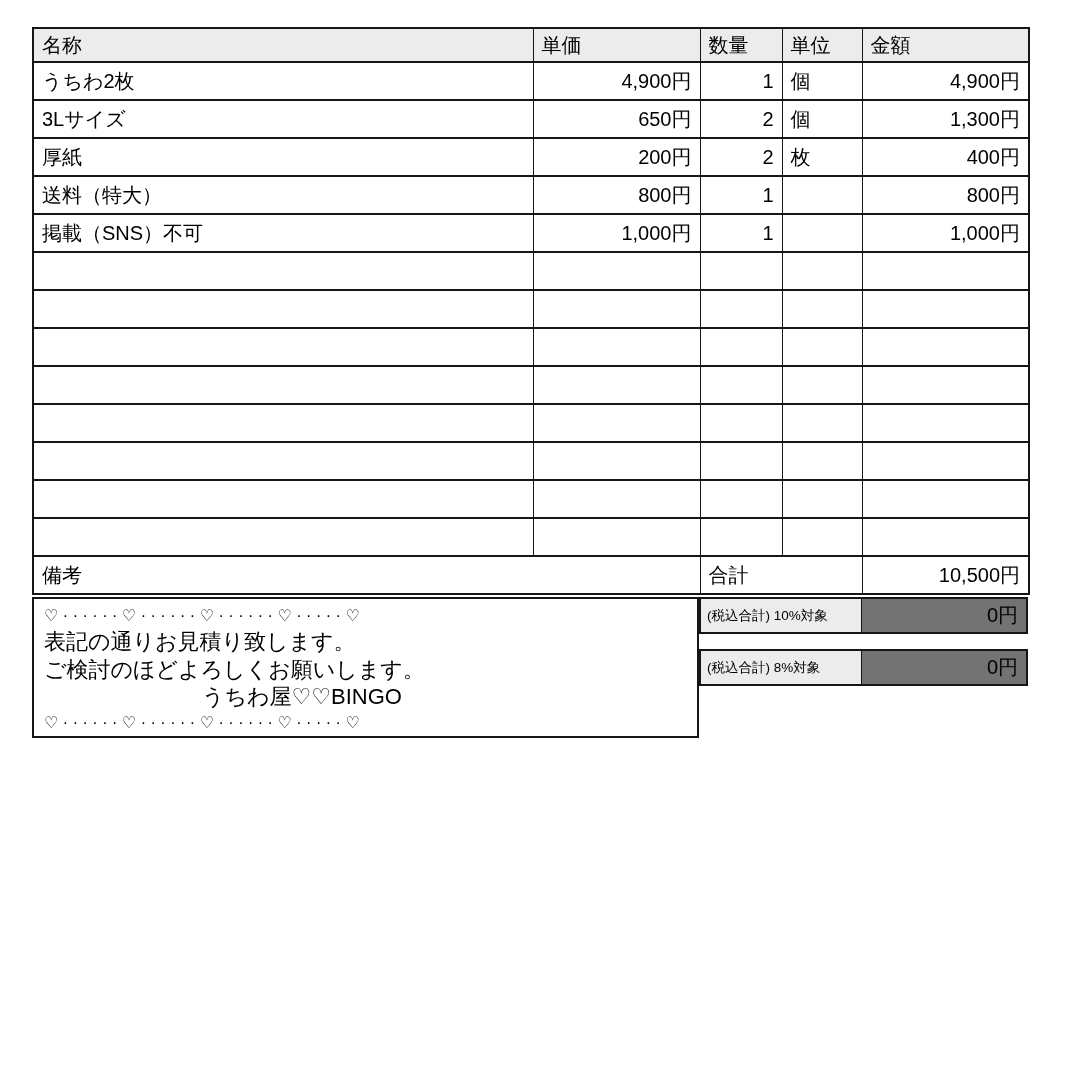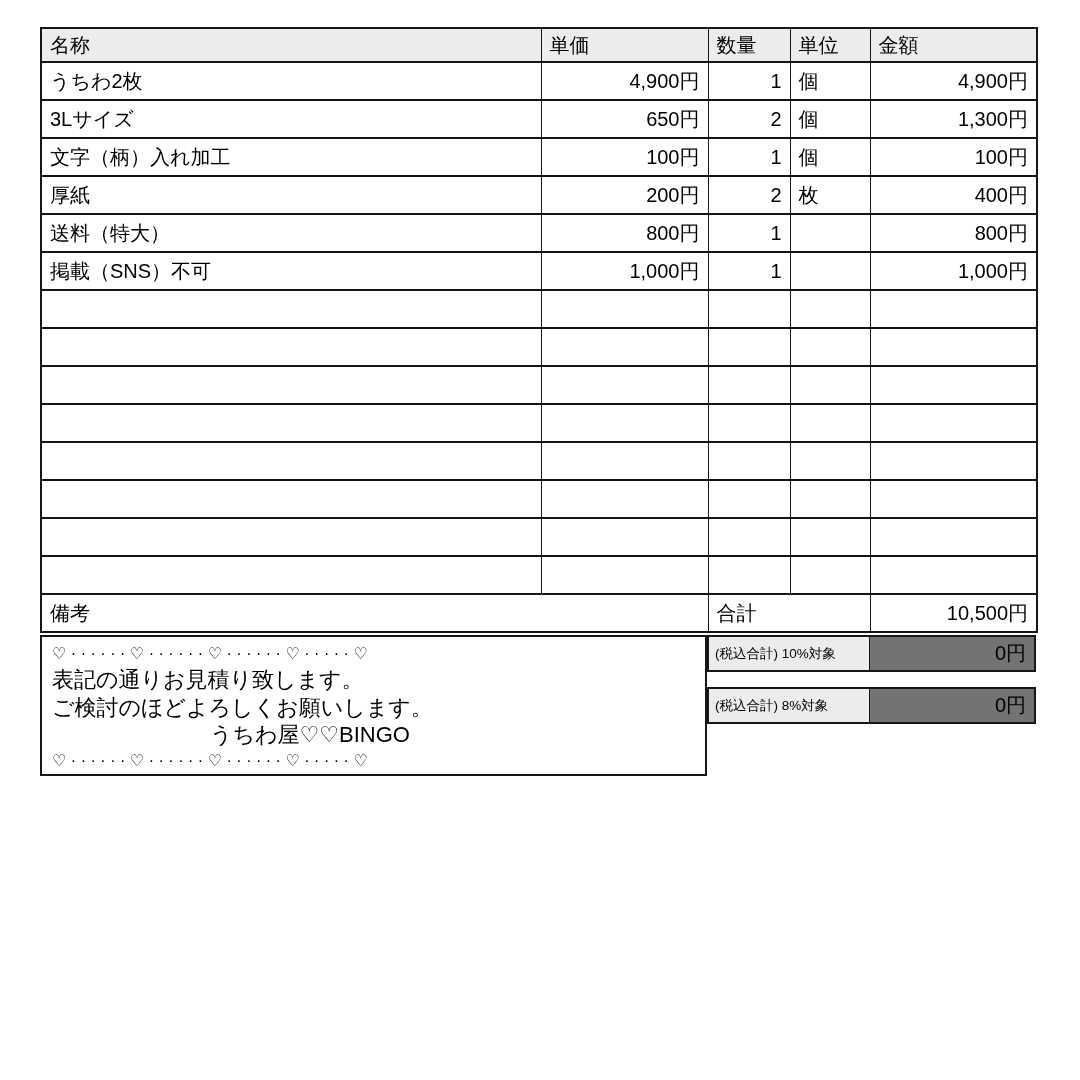--- a/index.html
+++ b/index.html
@@ -7,21 +7,21 @@
     width: 1080px;
     height: 1080px;
     background: #ffffff;
     color: #000000;
     font-family: "Liberation Sans", "DejaVu Sans", sans-serif;
     overflow: hidden;
     position: relative;
   }
   .sheet {
     position: absolute;
-    left: 40px;
+    left: 32px;
     top: 27px;
     width: 1016px;
   }
   table.estimate {
     border-collapse: collapse;
     table-layout: fixed;
     width: 996px;
     border: 2px solid #161616;
   }
   table.estimate th,
@@ -144,27 +144,20 @@
       <td class="c-num">4,900円</td>
     </tr>
     <tr>
       <td class="c-name">3Lサイズ</td>
       <td class="c-num">650円</td>
       <td class="c-num">2</td>
       <td class="c-unit">個</td>
       <td class="c-num">1,300円</td>
     </tr>
     <tr>
-      <td class="c-name">文字（柄）入れ加工</td>
-      <td class="c-num">100円</td>
-      <td class="c-num">1</td>
-      <td class="c-unit">個</td>
-      <td class="c-num">100円</td>
-    </tr>
-    <tr>
       <td class="c-name">厚紙</td>
       <td class="c-num">200円</td>
       <td class="c-num">2</td>
       <td class="c-unit">枚</td>
       <td class="c-num">400円</td>
     </tr>
     <tr>
       <td class="c-name">送料（特大）</td>
       <td class="c-num">800円</td>
       <td class="c-num">1</td>

